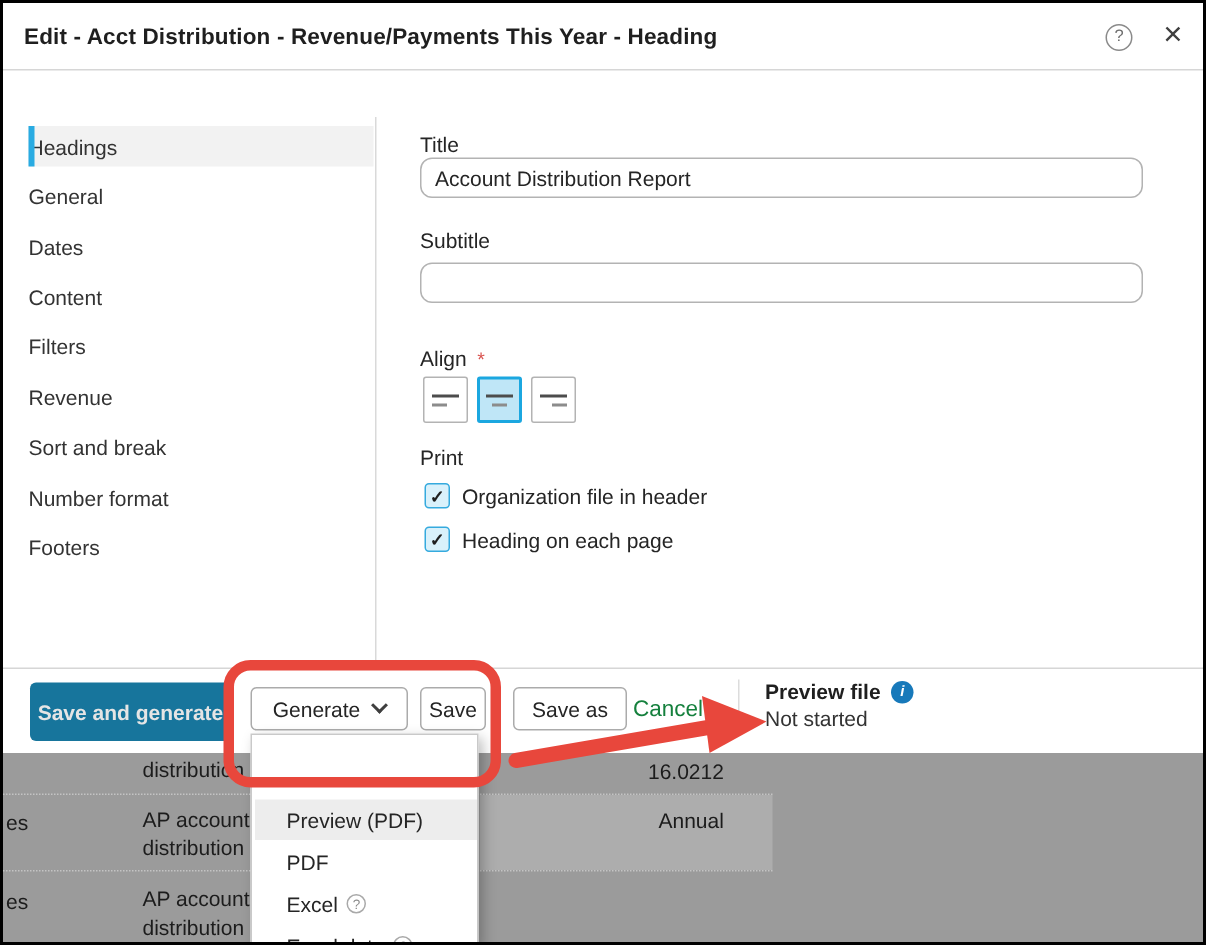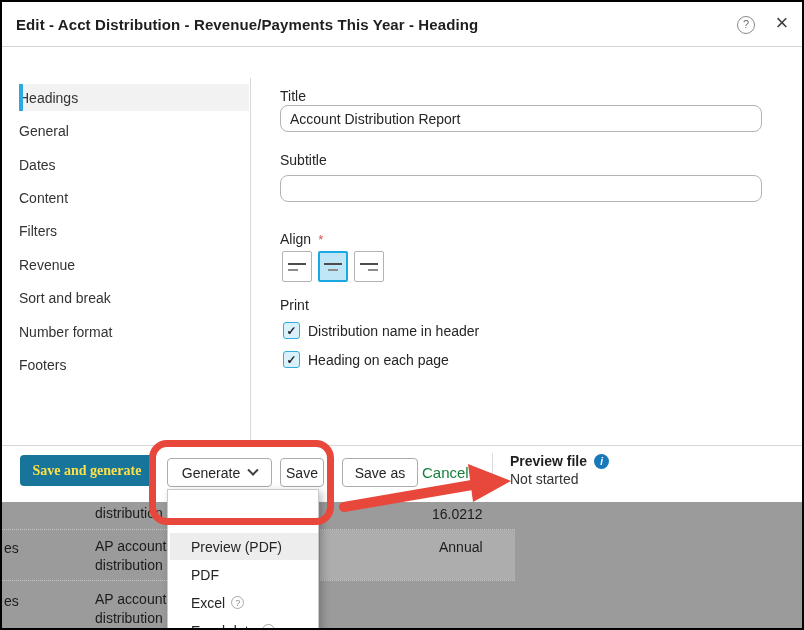--- a/index.html
+++ b/index.html
@@ -35,22 +35,22 @@
   .abar2 { height:2px; width:10px; background:#8c8c8c; }
   .al-left  { align-items:flex-start; }
   .al-center{ align-items:center; }
   .al-right { align-items:flex-end; }
   .chk-row { position:absolute; left:281px; display:flex; align-items:center; gap:8px; }
   .chk-box { width:17px; height:17px; border:1.5px solid #35aade; border-radius:3px; background:#d9f1fb;
     color:#1f1f1f; font-size:12px; font-weight:700; display:flex; align-items:center; justify-content:center; cursor:pointer; }
   .chk-label { font-size:14px; color:#252525; }
   
   .footer { position:absolute; left:0; top:443px; width:100%; height:57px; background:#fff; border-top:1px solid #d6d6d6; }
-  .btn-primary { position:absolute; left:18px; top:9px; width:134px; height:31px; background:#17759c; border:none;
-    border-radius:4px; color:#fde047; font-family:Liberation Serif, serif; font-size:14px; font-weight:700; cursor:pointer; }
+  .btn-primary { position:absolute; left:18px; top:9px; width:134px; height:39px; background:#17759c; border:none;
+    border-radius:4px; color:#e5e5e5; font-family:Liberation Sans, sans-serif; font-size:14px; font-weight:700; cursor:pointer; }
   .btn-sec { position:absolute; top:12px; height:29px; background:#fff; border:1px solid #ababab; border-radius:4px;
     font-family:"Liberation Sans",sans-serif; font-size:14px; color:#252525; cursor:pointer; }
   .btn-generate { left:165px; width:105px; display:flex; align-items:center; justify-content:center; gap:9px; }
   .chev { width:8px; height:8px; border-right:2px solid #3f3f3f; border-bottom:2px solid #3f3f3f;
     transform:rotate(45deg) translate(-2px,-2px); }
   .btn-save { left:278px; width:44px; }
   .btn-saveas { left:340px; width:76px; }
   .link-cancel { position:absolute; left:420px; top:18px; font-size:15px; color:#15803d; cursor:pointer; }
   .foot-divider { position:absolute; left:490px; top:7px; width:1px; height:37px; background:#dcdcdc; }
   .preview-label { position:absolute; left:508px; top:7px; font-size:14px; font-weight:700; color:#1f1f1f; display:flex; align-items:center; gap:7px; }
@@ -135,21 +135,21 @@
   <div class="align-btn al-right" style="left:352px">
     <span class="abar1"></span>
       <span class="abar2"></span>
   </div>
 
   <div class="flabel" style="top:295px">Print</div>
   <div class="chk-row" style="top:320px">
     <span class="chk-box">
         <span>✓</span>
       </span>
-    <span class="chk-label">Distribution name in header</span>
+    <span class="chk-label">Organization file in header</span>
   </div>
   <div class="chk-row" style="top:349px">
     <span class="chk-box">
         <span>✓</span>
       </span>
     <span class="chk-label">Heading on each page</span>
   </div>
 
   <div class="footer">
     <button class="btn-primary">Save and generate</button>

